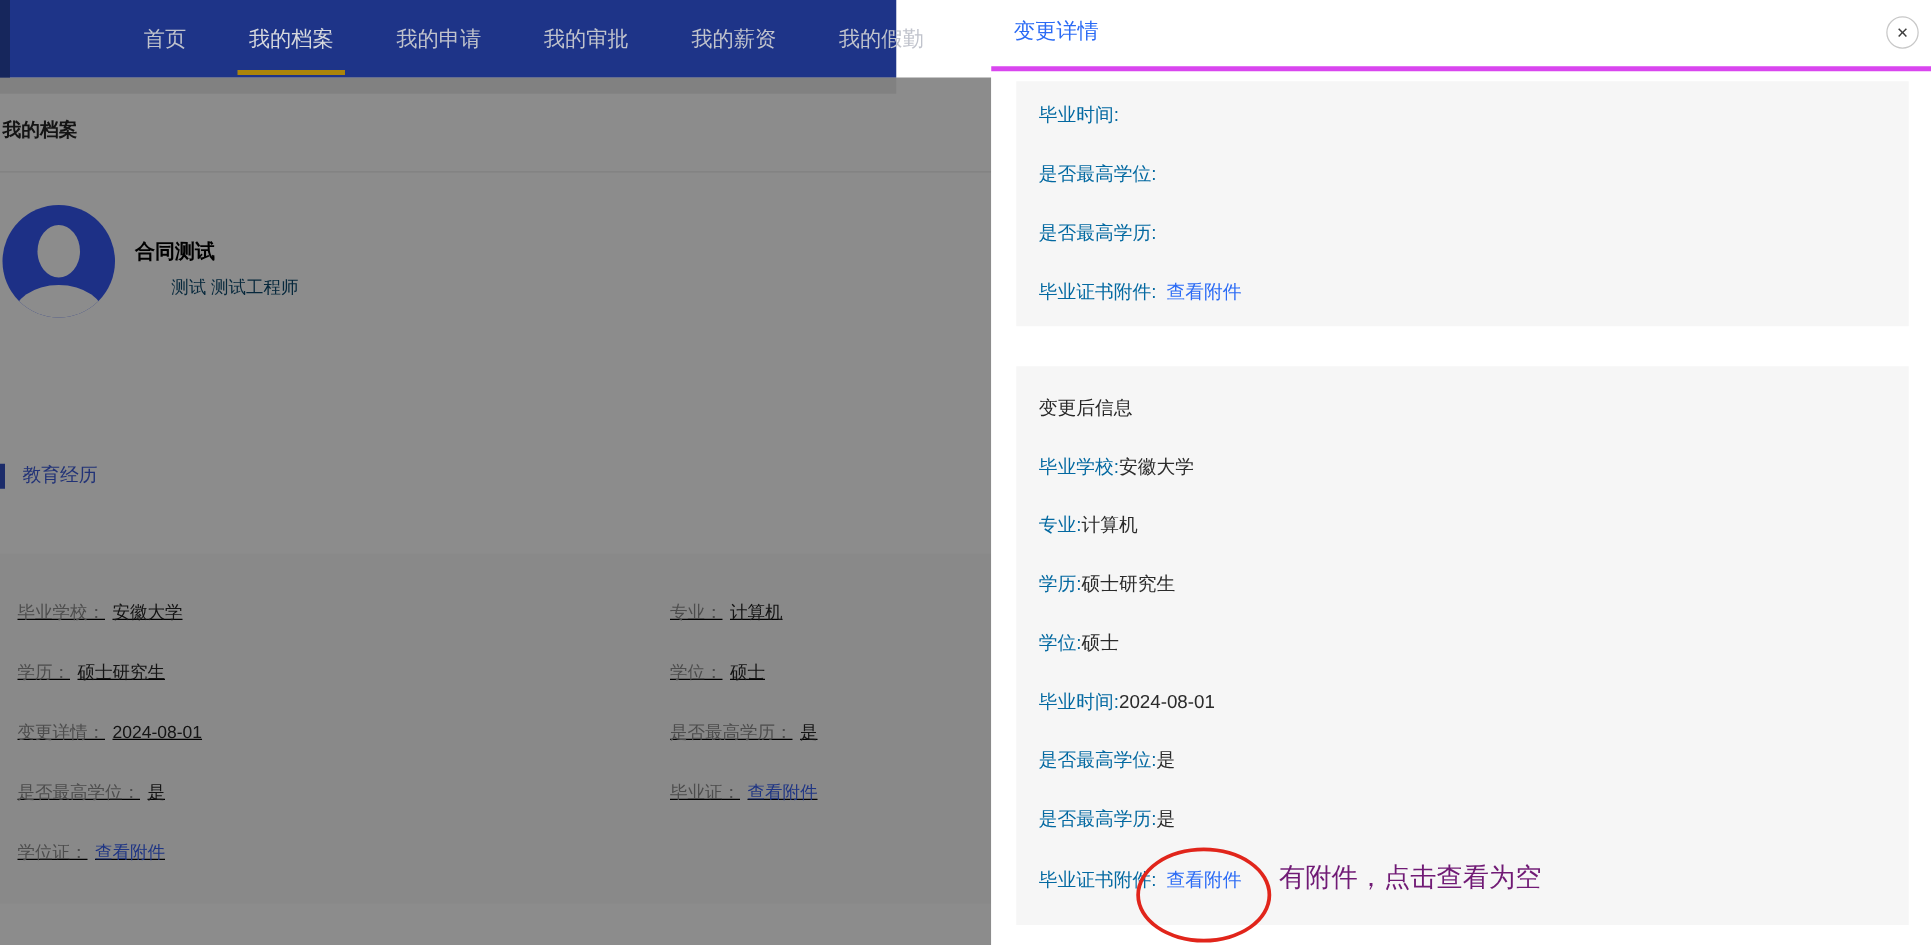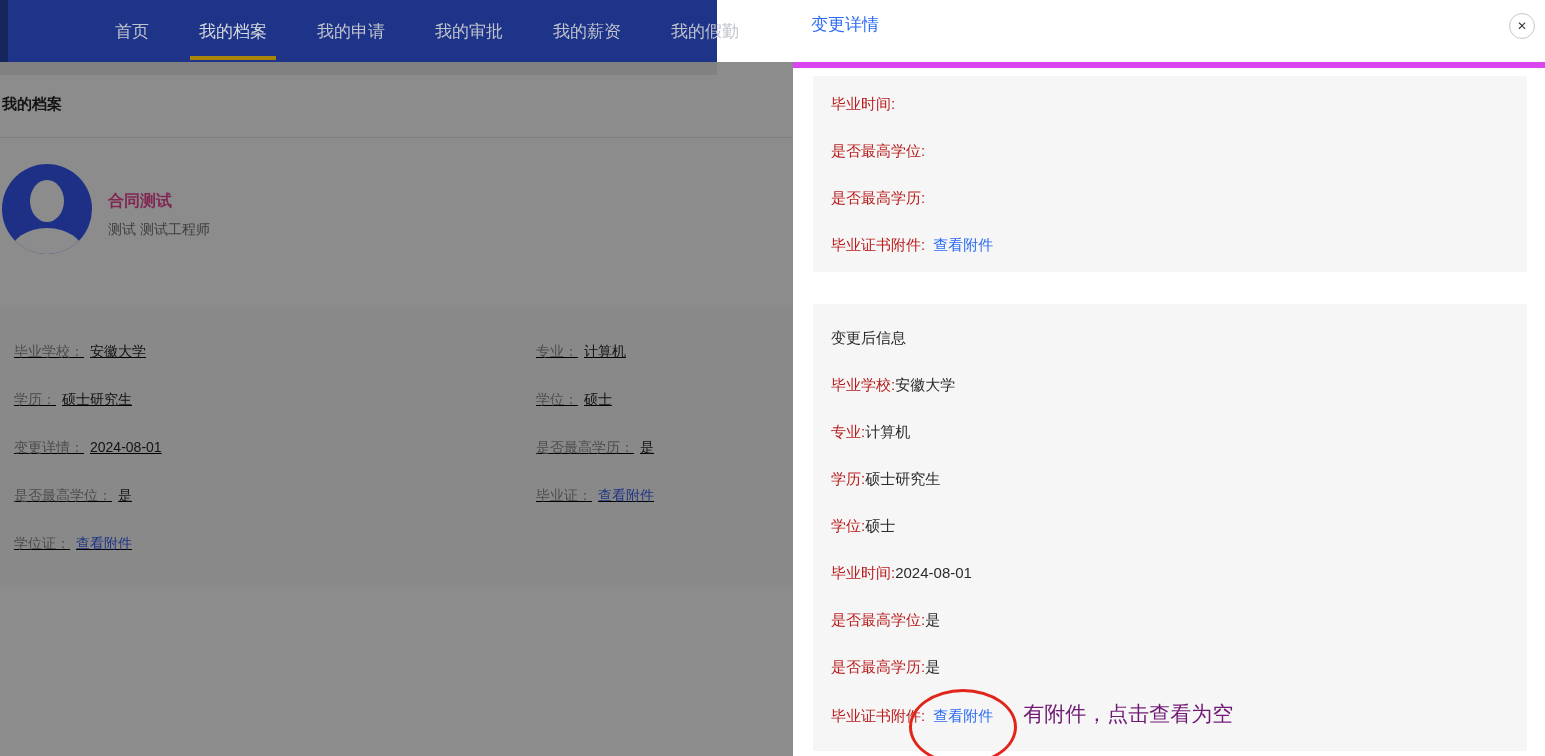--- a/index.html
+++ b/index.html
@@ -24,53 +24,53 @@
 
   .card { position:absolute; left:0; top:75px; width:793px; height:681px; background:#fff; }
   .page-title { padding:20px 0 0 2px; height:21px; font-size:15px; font-weight:bold; color:#262626; }
   .divider { margin-top:21px; height:1px; background:#e9e9e9; }
 
   .profile { display:flex; margin:26px 0 0 2px; }
   .avatar { position:relative; width:90px; height:90px; border-radius:50%; background:#3558f5; overflow:hidden; }
   .avatar-head { position:absolute; left:28px; top:16px; width:34px; height:42px; border-radius:50%; background:#fff; }
   .avatar-shoulders { position:absolute; left:8px; top:64px; width:74px; height:52px; border-radius:50%; background:#fff; }
   .pinfo { margin-left:16px; padding-top:27px; }
-  .pname { font-size:16px; font-weight:bold; color:#ec4899; }
-  .psub { margin-top:9px; font-size:14px; color:#737373; }
+  .pname { font-size:16px; font-weight:bold; color:#000000; }
+  .psub { margin-top:9px; font-size:14px; color:#0c4a6e;margin-left:29px; }
 
   .section-hd { margin-top:115px; display:flex; align-items:center; height:23px; }
   .sec-bar { width:4px; height:20px; background:#3350c2; }
   .sec-title { margin-left:14px; font-size:15px; color:#3c5bd8; }
 
   .fields-band { margin-top:51px; height:280px; background:#fafafa; padding-top:22px; box-sizing:border-box; display:flex;text-decoration:underline; }
   .fcol1 { width:536px; padding-left:14px; box-sizing:border-box; }
   .fcol2 { flex:1; }
   .frow { height:48px; line-height:48px; font-size:14px; white-space:nowrap; }
   .flabel { color:#8c8c8c; }
   .fvalue { color:#262626; margin-left:6px; }
   a.plink { color:#3a62f0; text-decoration:none; margin-left:6px; cursor:pointer; }
 
   .mask { position:absolute; left:0; top:62px; width:793px; height:694px; background:rgba(0,0,0,0.45); z-index:5; }
 
   
   .drawer { position:absolute; left:793px; top:0; width:752px; height:756px; background:#fff; z-index:6; }
-  .dheader { position:relative; height:68px; border-bottom:6px solid #d946ef; box-sizing:border-box; }
+  .dheader { position:relative; height:57px; border-bottom:4px solid #d946ef; box-sizing:border-box; }
   .dtitle { position:absolute; left:18px; top:13px; font-size:17px; color:#2b6bf5; }
   .dclose {
     position:absolute; right:10px; top:13px; width:26px; height:26px; box-sizing:border-box;
     border:1px solid #c8c8c8; border-radius:50%; background:#fff; color:#3c3c3c;
     font-size:12px; line-height:23px; text-align:center; padding:0; cursor:pointer;
     font-family:"Liberation Sans","DejaVu Sans",sans-serif;
   }
   .dblock { margin:0 18px 0 20px; background:#f6f6f6; padding:4px 0 4px 18px; }
   .block1 { margin-top:8px; }
   .block2 { margin-top:32px; padding-top:10px; padding-bottom:14px; }
   .drow { height:47px; line-height:47px; font-size:15px; white-space:nowrap; }
   .dheading { color:#262626; }
-  .dlabel { color:#b91c1c; }
+  .dlabel { color:#0369a1; }
   .dvalue { color:#2b2b2b; }
   a.dlink { color:#2b6bf5; text-decoration:none; cursor:pointer; }
   .block1 a.dlink { margin-left:8px; }
 
   .annot-wrap { position:relative; display:inline-block; margin-left:8px; }
   .red-ellipse {
     position:absolute; left:50%; top:calc(50% + 11px); transform:translate(-50%,-50%);
     width:102px; height:70px; border:3px solid #e1251b; border-radius:50%; pointer-events:none;
   }
   .annot-text { margin-left:30px; font-size:21px; color:#701a75; }
@@ -101,20 +101,24 @@
         <div class="avatar">
           <div class="avatar-head"></div>
           <div class="avatar-shoulders"></div>
         </div>
         <div class="pinfo">
           <div class="pname">合同测试</div>
           <div class="psub">测试 测试工程师</div>
         </div>
       </div>
 
+      <div class="section-hd">
+        <span class="sec-bar"></span>
+        <span class="sec-title">教育经历</span>
+      </div>
 
       <div class="fields-band">
         <div class="fcol1">
           <div class="frow">
             <span class="flabel">毕业学校：</span><span class="fvalue">安徽大学</span>
           </div>
           <div class="frow">
             <span class="flabel">学历：</span><span class="fvalue">硕士研究生</span>
           </div>
           <div class="frow">

